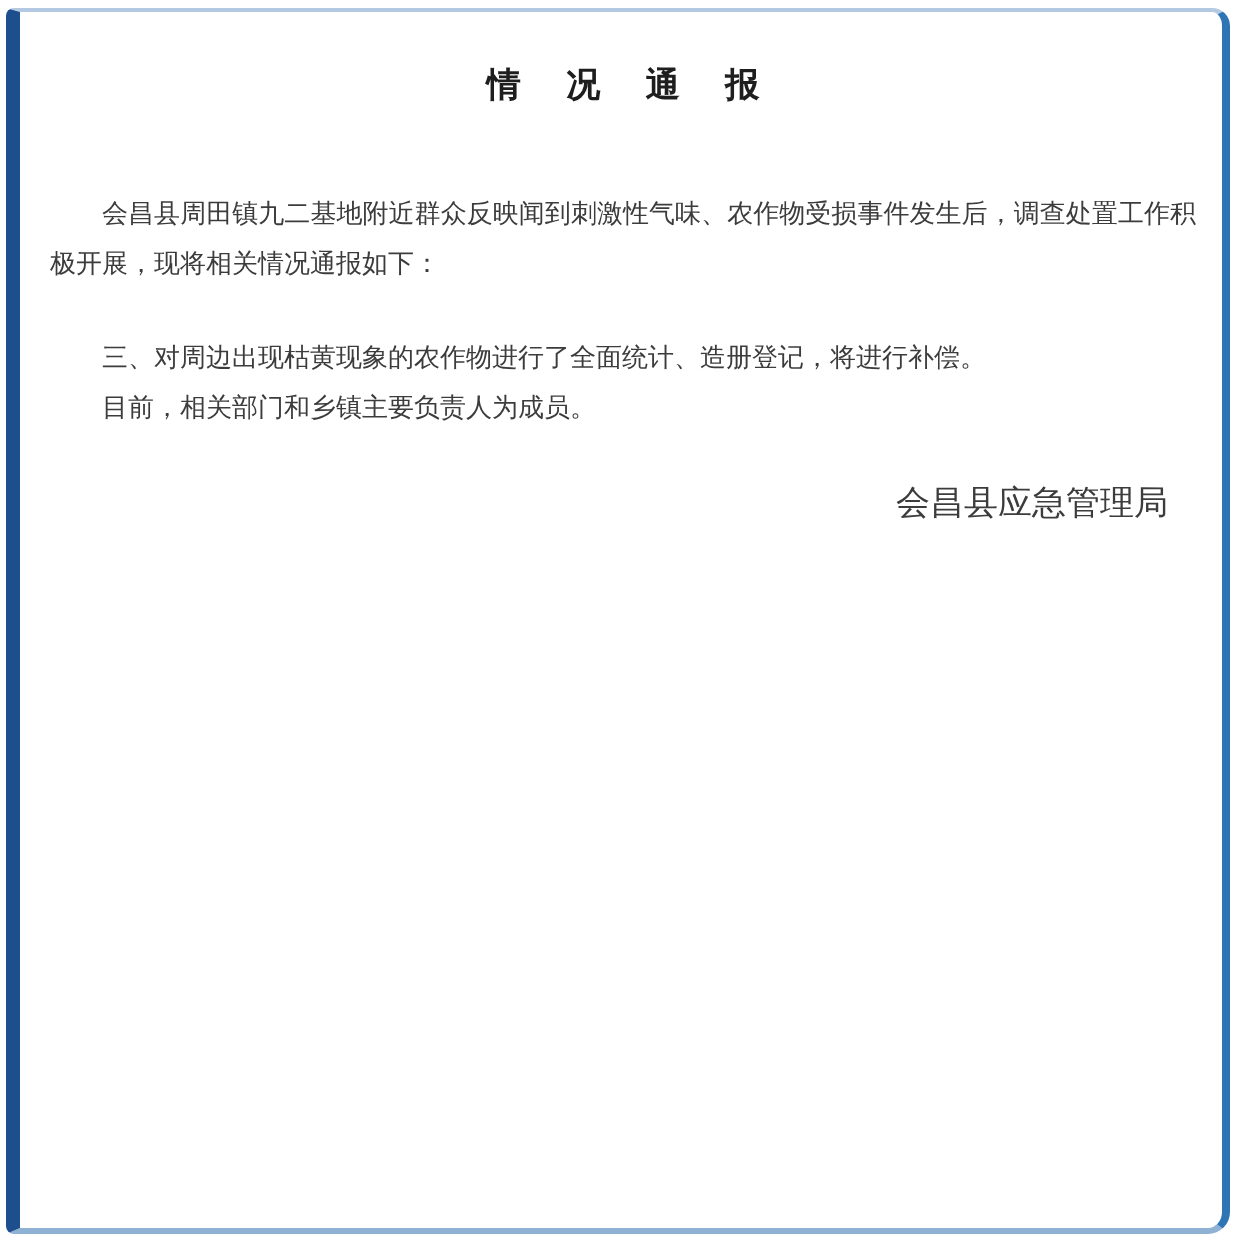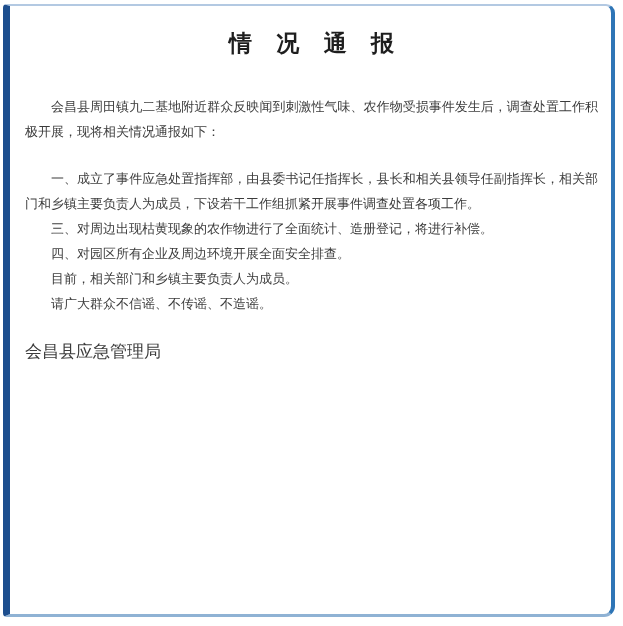--- a/index.html
+++ b/index.html
@@ -24,21 +24,21 @@
     border-left: 7px solid #1d4e8e;
     border-radius: 4px 9px 11px 4px;
     box-sizing: content-box;
   }
   .notice-inner {
     padding: 22px 13px 0 15px;
   }
   .notice-title {
     margin: 0 0 36px 0;
     text-align: center;
-    font-size: 23px;
+    font-size: 17px;
     line-height: 30px;
     font-weight: bold;
     color: #1e1e1e;
     letter-spacing: 9px;
     text-indent: 9px;
   }
   .notice-body p {
     margin: 0;
     font-size: 13px;
     line-height: 25px;
@@ -50,44 +50,41 @@
     margin-bottom: 22px;
   }
   .sign-block {
     margin-top: 23px;
   }
   .sign-block p {
     margin: 0;
     font-size: 17px;
     line-height: 25px;
     color: #3c3c3c;
-    text-align: left;
+    text-align: right;
     text-indent: 0;
     padding-right: 14px;
   }
 </style>
 </head>
 <body>
 
 <div class="notice-card">
   <div class="notice-inner">
     <h1 class="notice-title">情 况 通 报</h1>
 
     <div class="notice-body">
       <p class="intro">会昌县周田镇九二基地附近群众反映闻到刺激性气味、农作物受损事件发生后，调查处置工作积极开展，现将相关情况通报如下：</p>
 
-      <p>一、成立了事件应急处置指挥部，由县委书记任指挥长，县长和相关县领导任副指挥长，相关部门和乡镇主要负责人为成员，下设若干工作组抓紧开展事件调查处置各项工作。</p>
 
 
       <p>三、对周边出现枯黄现象的农作物进行了全面统计、造册登记，将进行补偿。</p>
 
-      <p>四、对园区所有企业及周边环境开展全面安全排查。</p>
 
       <p>目前，相关部门和乡镇主要负责人为成员。</p>
 
-      <p>请广大群众不信谣、不传谣、不造谣。</p>
     </div>
 
     <div class="sign-block">
       <p>会昌县应急管理局</p>
     </div>
   </div>
 </div>
 
 </body></html>

